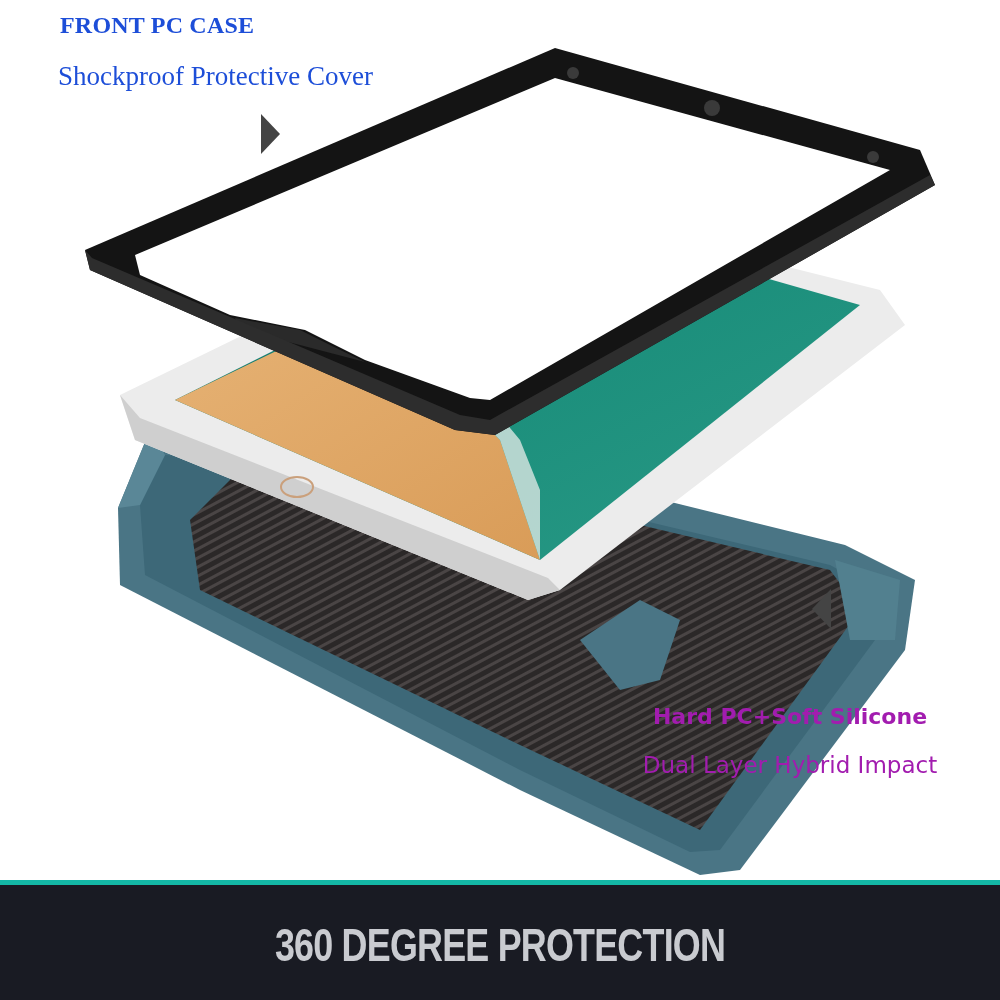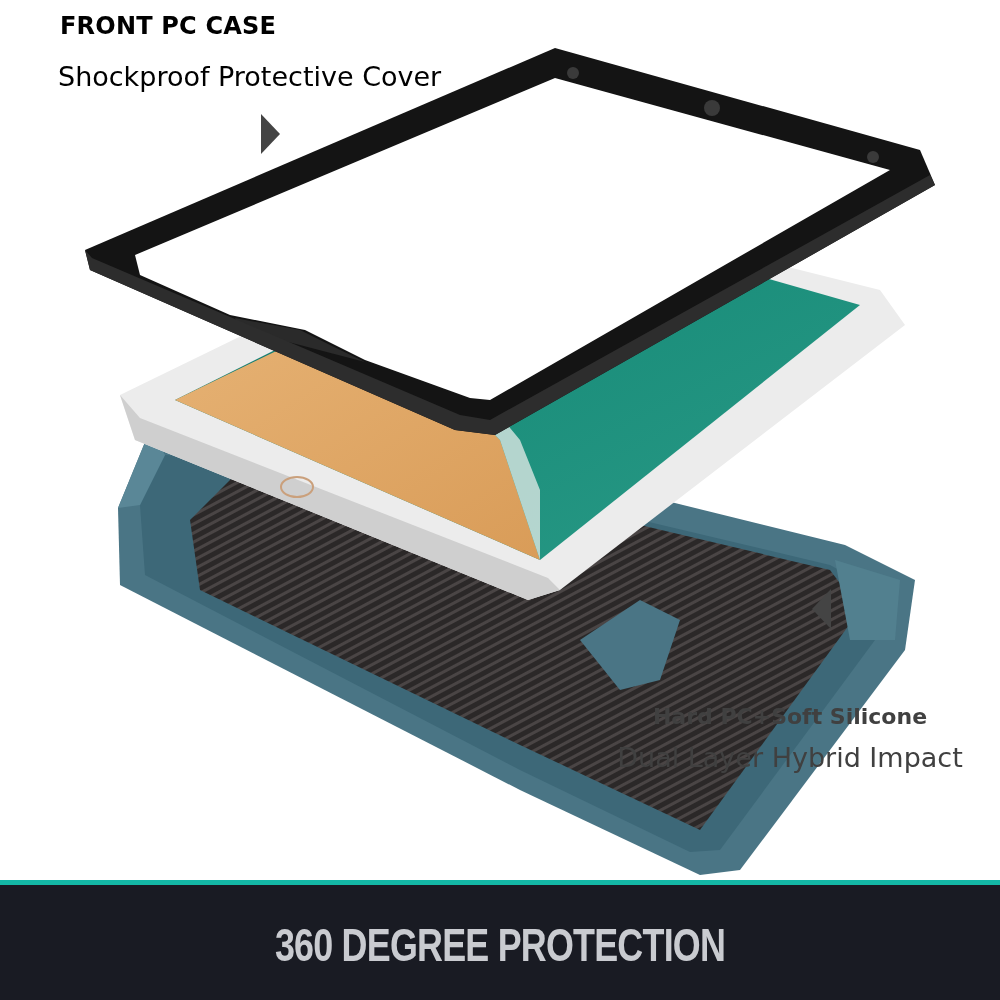--- a/index.html
+++ b/index.html
@@ -1,24 +1,24 @@
 <!DOCTYPE html>
 <html><head>
   <meta charset="utf-8">
   <style>
     html, body { margin: 0; padding: 0; }
     body { width: 1000px; height: 1000px; background: #ffffff; position: relative; overflow: hidden; font-family: "DejaVu Sans", sans-serif; }
     .scene { position: absolute; left: 0; top: 0; width: 1000px; height: 880px; }
-    .txt { position: absolute; color: #000000; white-space: nowrap; }
+    .txt { position: absolute; color: #1d4ed8; white-space: nowrap; font-family: Liberation Serif, serif; }
     .front-title { left: 60px; top: 12px; font-size: 24px; font-weight: bold; letter-spacing: 0.2px; }
     .front-sub { left: 58px; top: 61px; font-size: 27px; font-weight: normal; }
-    .back-block { position: absolute; left: 600px; top: 702px; width: 380px; text-align: center; color: #404040; }
+    .back-block { position: absolute; left: 600px; top: 702px; width: 380px; text-align: center; color: #a21caf; }
     .back-block .b1 { font-size: 22px; font-weight: bold; line-height: 29px; display: block; }
     .back-block .b2 { font-size: 22px; font-weight: bold; line-height: 29px; display: block; }
-    .back-block .d1 { font-size: 27px; line-height: 30px; display: block; margin-top: 12px; }
+    .back-block .d1 { font-size: 23px; line-height: 30px; display: block; margin-top: 19px; }
     .back-block .d2 { font-size: 23px; line-height: 30px; display: block; }
     .banner { position: absolute; left: 0; top: 880px; width: 1000px; height: 120px; background: #191b23; border-top: 5px solid #14b8a6; }
     .banner-text { position: absolute; left: 0; top: 33px; width: 1000px; text-align: center; color: #c9cbd0; font-family: "Liberation Sans", sans-serif; font-weight: bold; font-size: 46px; transform: scaleX(0.78); letter-spacing: -1px; }
     .arrow { position: absolute; width: 0; height: 0; }
     .arrow-right { left: 261px; top: 114px; border-top: 20px solid transparent; border-bottom: 20px solid transparent; border-left: 19px solid #444444; }
     .arrow-left { left: 812px; top: 589px; border-top: 20px solid transparent; border-bottom: 20px solid transparent; border-right: 19px solid #444444; }
   </style>
 </head>
 <body>
 

